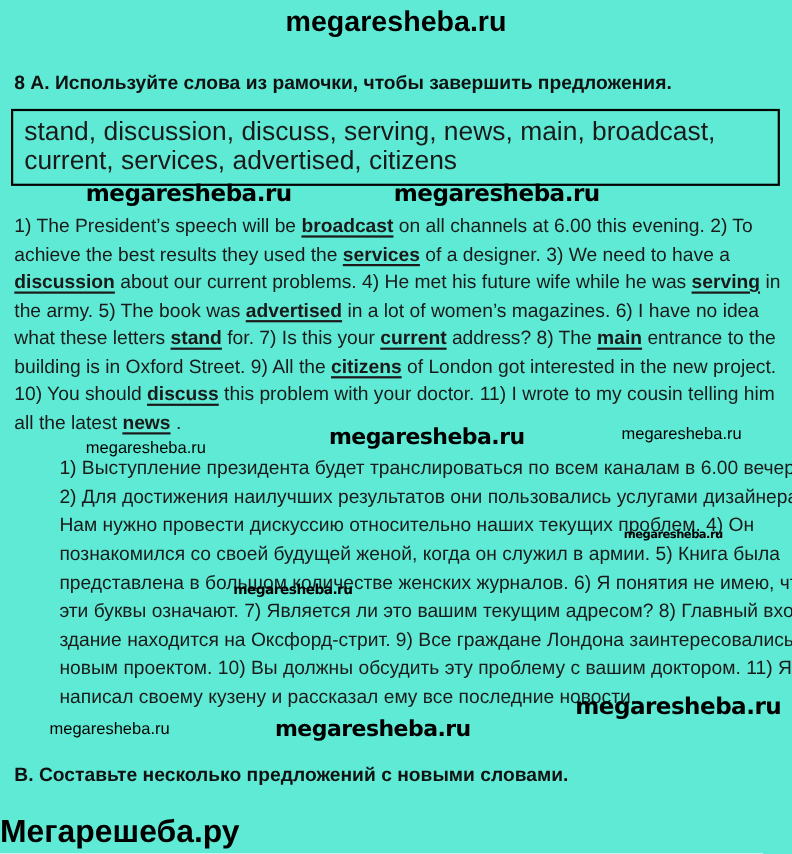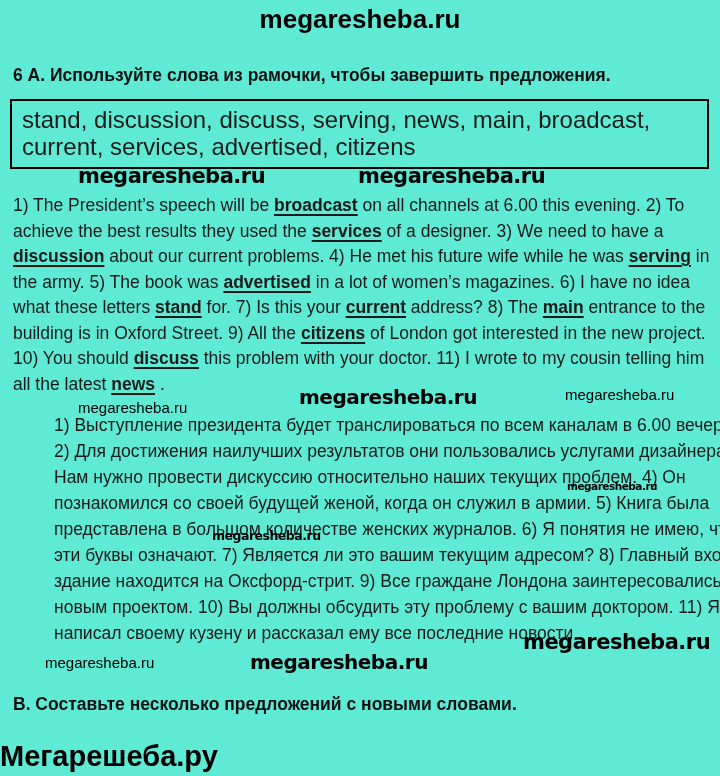--- a/index.html
+++ b/index.html
@@ -85,21 +85,21 @@
     color: #000;
   }
 </style>
 </head>
 <body>
 
 <div class="page">
 
   <div class="top-title">megaresheba.ru</div>
 
-  <h2 class="heading heading-a">6 А. Используйте слова из рамочки, чтобы завершить предложения.</h2>
+  <h2 class="heading heading-a">8 А. Используйте слова из рамочки, чтобы завершить предложения.</h2>
 
   <div class="word-box">
     <span>stand, discussion, discuss, serving, news, main, broadcast, current, services, advertised, citizens</span>
   </div>
 
   <div class="wm wm-heavy wm1">megaresheba.ru</div>
   <div class="wm wm-heavy wm2">megaresheba.ru</div>
 
   <p class="para para-en"><span>1) The President’s speech will be </span><span class="answer">broadcast</span><span> on all channels at 6.00 this evening. 2) To achieve the best results they used the </span><span class="answer">services</span><span> of a designer. 3) We need to have a </span><span class="answer">discussion</span><span> about our current problems. 4) He met his future wife while he was </span><span class="answer">serving</span><span> in the army. 5) The book was </span><span class="answer">advertised</span><span> in a lot of women’s magazines. 6) I have no idea what these letters </span><span class="answer">stand</span><span> for. 7) Is this your </span><span class="answer">current</span><span> address? 8) The </span><span class="answer">main</span><span> entrance to the building is in Oxford Street. 9) All the </span><span class="answer">citizens</span><span> of London got interested in the new project. 10) You should </span><span class="answer">discuss</span><span> this problem with your doctor. 11) I wrote to my cousin telling him all the latest </span><span class="answer">news</span><span> .</span></p>
 

